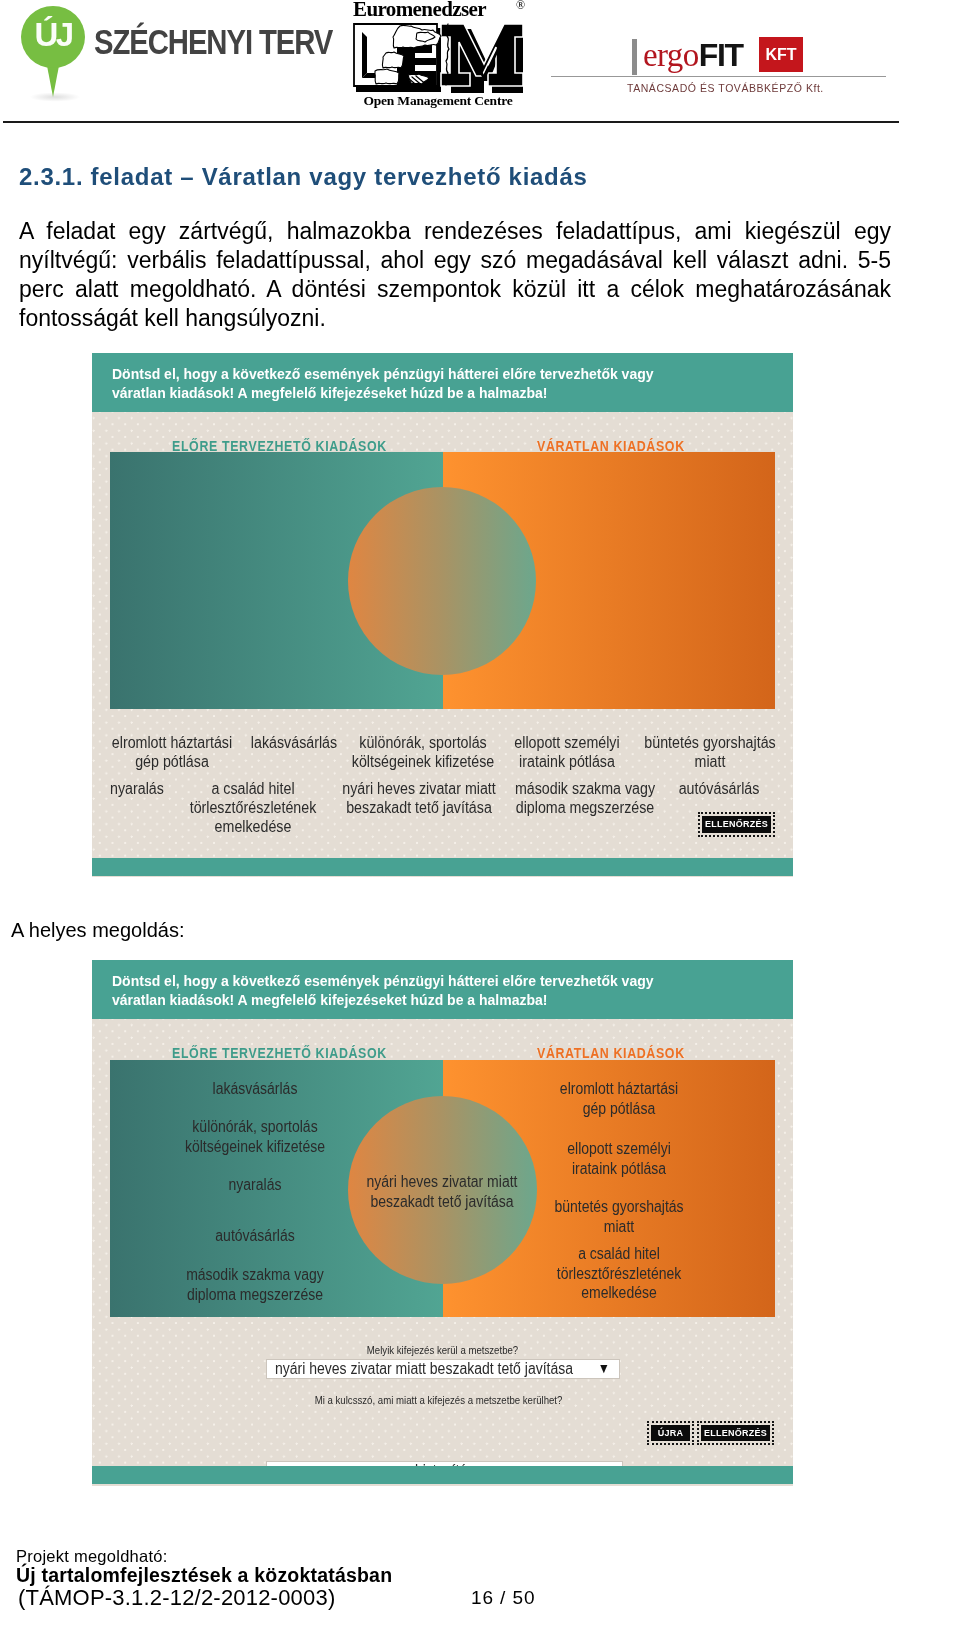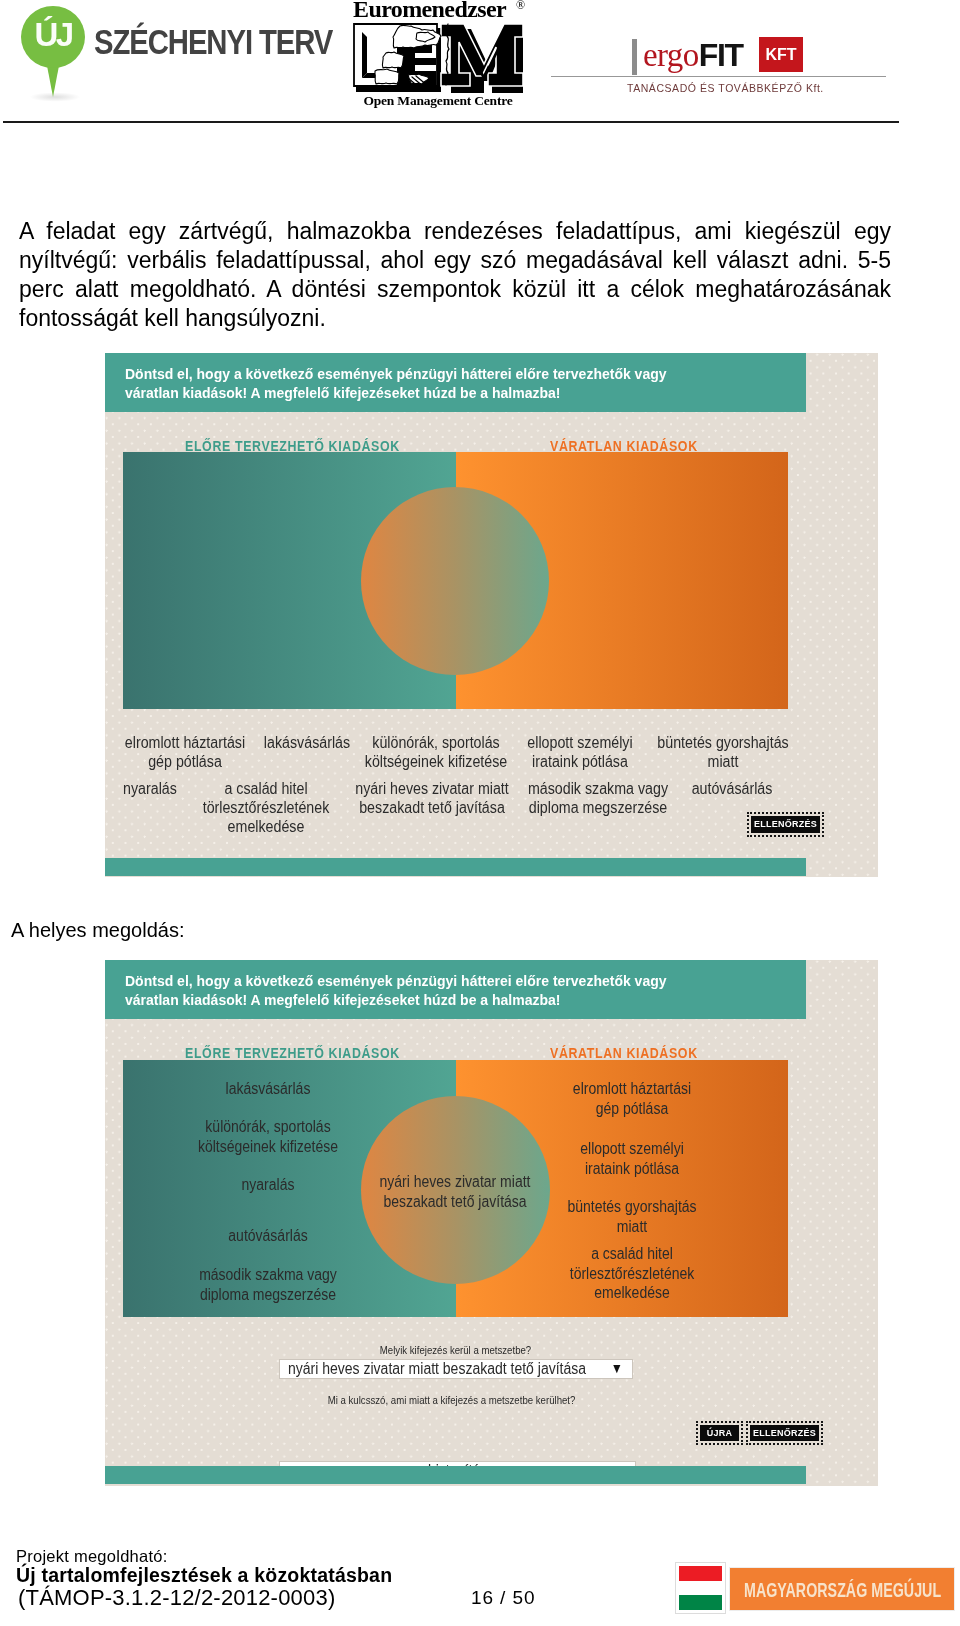--- a/index.html
+++ b/index.html
@@ -18,21 +18,21 @@
           background:radial-gradient(ellipse at center,rgba(0,0,0,0.13) 0%,rgba(0,0,0,0) 66%);}
   #sz-uj{position:absolute;left:21px;top:6px;width:64px;height:62px;line-height:58px;
          text-align:center;color:#FAFDF8;font-size:33px;font-weight:bold;
          font-family:"Liberation Sans",sans-serif;letter-spacing:-2.5px;}
   #sz-text{position:absolute;left:94px;top:26.5px;font-size:35.5px;font-weight:bold;color:#434343;
            letter-spacing:-1.3px;font-family:"Liberation Sans",sans-serif;white-space:nowrap;
            line-height:31px;transform:scaleX(0.825);transform-origin:0 0;}
 
   #euro{position:absolute;left:353px;top:0px;width:180px;height:110px;}
   #euro-title{position:absolute;left:0px;top:-1px;width:163px;text-align:left;
-              font-family:"Liberation Serif",serif;font-weight:bold;font-size:24px;
+              font-family:"Liberation Serif",serif;font-weight:bold;font-size:21px;
               color:#000;letter-spacing:-0.6px;line-height:20px;}
   #euro-reg{position:absolute;left:163px;top:-1px;font-family:"Liberation Serif",serif;
             font-size:12px;color:#000;line-height:12px;}
   #euro-sub{position:absolute;left:2px;top:94px;width:166px;text-align:center;
             font-family:"Liberation Serif",serif;font-weight:bold;font-size:13.5px;
             color:#000;letter-spacing:-0.2px;line-height:14px;}
   #euro-mark{position:absolute;left:0px;top:23px;width:170px;height:71px;}
 
   #ergofit{position:absolute;left:632px;top:37px;width:260px;height:60px;}
   #ergo-word{position:absolute;left:0;top:0;height:36px;white-space:nowrap;}
@@ -54,21 +54,21 @@
   #doc-title{position:absolute;left:19px;top:165px;width:900px;font-size:24px;font-weight:bold;
              color:#1F4E79;font-family:"Liberation Sans",sans-serif;letter-spacing:0.70px;
              white-space:nowrap;line-height:24px;}
   #doc-body{position:absolute;left:19px;top:217px;width:872px;font-size:23px;color:#000;
             text-align:justify;line-height:29px;font-family:"Liberation Sans",sans-serif;}
 
   #solution-label{position:absolute;left:11px;top:919px;font-size:20px;color:#000;
                   font-family:"Liberation Sans",sans-serif;line-height:23px;}
 
   
-  .panel{position:absolute;left:105px;width:773px;background:#E4DDD4;
+  .panel{position:absolute;left:92px;width:701px;background:#E4DDD4;
          background-image:
            radial-gradient(circle at 1.6px 1.6px, #F5F0E9 0.95px, rgba(0,0,0,0) 1.25px),
            radial-gradient(circle at 8px 8px, #F5F0E9 0.95px, rgba(0,0,0,0) 1.25px);
          background-size:12.7px 12.7px,12.7px 12.7px;}
   .panel-head{position:absolute;left:0;top:0;width:701px;height:59px;background:#48A293;
               color:#fff;font-weight:bold;font-size:14px;box-sizing:border-box;
               line-height:19px;padding:12px 0 0 20px;font-family:"Liberation Sans",sans-serif;}
   .panel-foot{position:absolute;left:0;width:701px;height:18px;background:#48A293;}
   .lbl-left{position:absolute;color:#3E9C8A;font-weight:bold;font-size:14.5px;letter-spacing:0.75px;
             font-family:"Liberation Sans",sans-serif;white-space:nowrap;line-height:14px;
@@ -80,21 +80,21 @@
   .venn-left{position:absolute;left:0;top:0;width:50%;height:100%;
              background:linear-gradient(to right,#3A736E 0%,#51A593 100%);}
   .venn-right{position:absolute;right:0;top:0;width:50%;height:100%;
               background:linear-gradient(to right,#FE922F 0%,#D3651A 100%);}
   .venn-circle{position:absolute;border-radius:50%;
      background:linear-gradient(to right,rgb(223,134,66) 0%,rgb(169,147,100) 50%,rgb(108,167,141) 100%);}
 
   .btn{position:absolute;background:#0B0B0B;color:#fff;font-weight:bold;
        font-family:"Liberation Sans",sans-serif;text-align:center;
        outline:2px dotted #161616;outline-offset:2px;letter-spacing:0.25px;
-       font-size:9px;margin-left:36px;}
+       font-size:9px;}
 
   .word{position:absolute;font-size:16px;color:#2B2B2B;text-align:center;line-height:19px;
         font-family:"Liberation Sans",sans-serif;white-space:pre-line;
         transform:scaleX(0.89);transform-origin:50% 0;}
   .sol-item{position:absolute;font-size:16px;color:#2B2B2B;text-align:center;line-height:19.5px;
             font-family:"Liberation Sans",sans-serif;white-space:pre-line;
             transform:scaleX(0.875);transform-origin:50% 0;}
 
   .q-label{position:absolute;font-size:11px;color:#2B2B2B;text-align:center;
            font-family:"Liberation Sans",sans-serif;white-space:nowrap;line-height:18px;}
@@ -198,20 +198,21 @@
 
   <div id="ergofit">
     <div id="ergo-word"><span id="ergo-bar"></span><span id="ergo-a">ergo</span><span id="ergo-b">FIT</span></div>
     <div id="ergo-kft">KFT</div>
     <div id="ergo-rule"></div>
     <div id="ergo-tag">TANÁCSADÓ ÉS  TOVÁBBKÉPZŐ Kft.</div>
   </div>
 
   <div id="hrule"></div>
 
+  <div id="doc-title">2.3.1. feladat – Váratlan vagy tervezhető kiadás</div>
   <div id="doc-body">A feladat egy zártvégű, halmazokba rendezéses feladattípus, ami kiegészül egy nyíltvégű: verbális feladattípussal, ahol egy szó megadásával kell választ adni. 5-5 perc alatt megoldható. A döntési szempontok közül itt a célok meghatározásának fontosságát kell hangsúlyozni.</div>
   <div id="solution-label">A helyes megoldás:</div>
 
   <div class="panel" id="panel1">
     <div class="panel-head">
       <div>Döntsd el, hogy a következő események pénzügyi hátterei előre tervezhetők vagy</div>
       <div>váratlan kiadások! A megfelelő kifejezéseket húzd be a halmazba!</div>
     </div>
     <div class="lbl-left" id="p1-lbl-l">ELŐRE TERVEZHETŐ KIADÁSOK</div>
     <div class="lbl-right" id="p1-lbl-r">VÁRATLAN KIADÁSOK</div>
@@ -287,24 +288,14 @@
     </div>
     <div class="btn" id="p2-retry">ÚJRA</div>
     <div class="btn" id="p2-check">ELLENŐRZÉS</div>
     <div class="panel-foot" id="p2-foot"></div>
   </div>
 
   <div id="f1">Projekt megoldható:</div>
   <div id="f2">Új tartalomfejlesztések a közoktatásban</div>
   <div id="f3">(TÁMOP-3.1.2-12/2-2012-0003)</div>
   <div id="fpage">16 / 50</div>
-  <div id="mg-logo">
-    <div id="mg-flag">
-      <div class="mg-red"></div>
-      <div class="mg-white"></div>
-      <div class="mg-green"></div>
-    </div>
-    <div id="mg-box">
-      <span id="mg-text">MAGYARORSZÁG MEGÚJUL</span>
-    </div>
-  </div>
 
 </div>
 
 </body></html>

